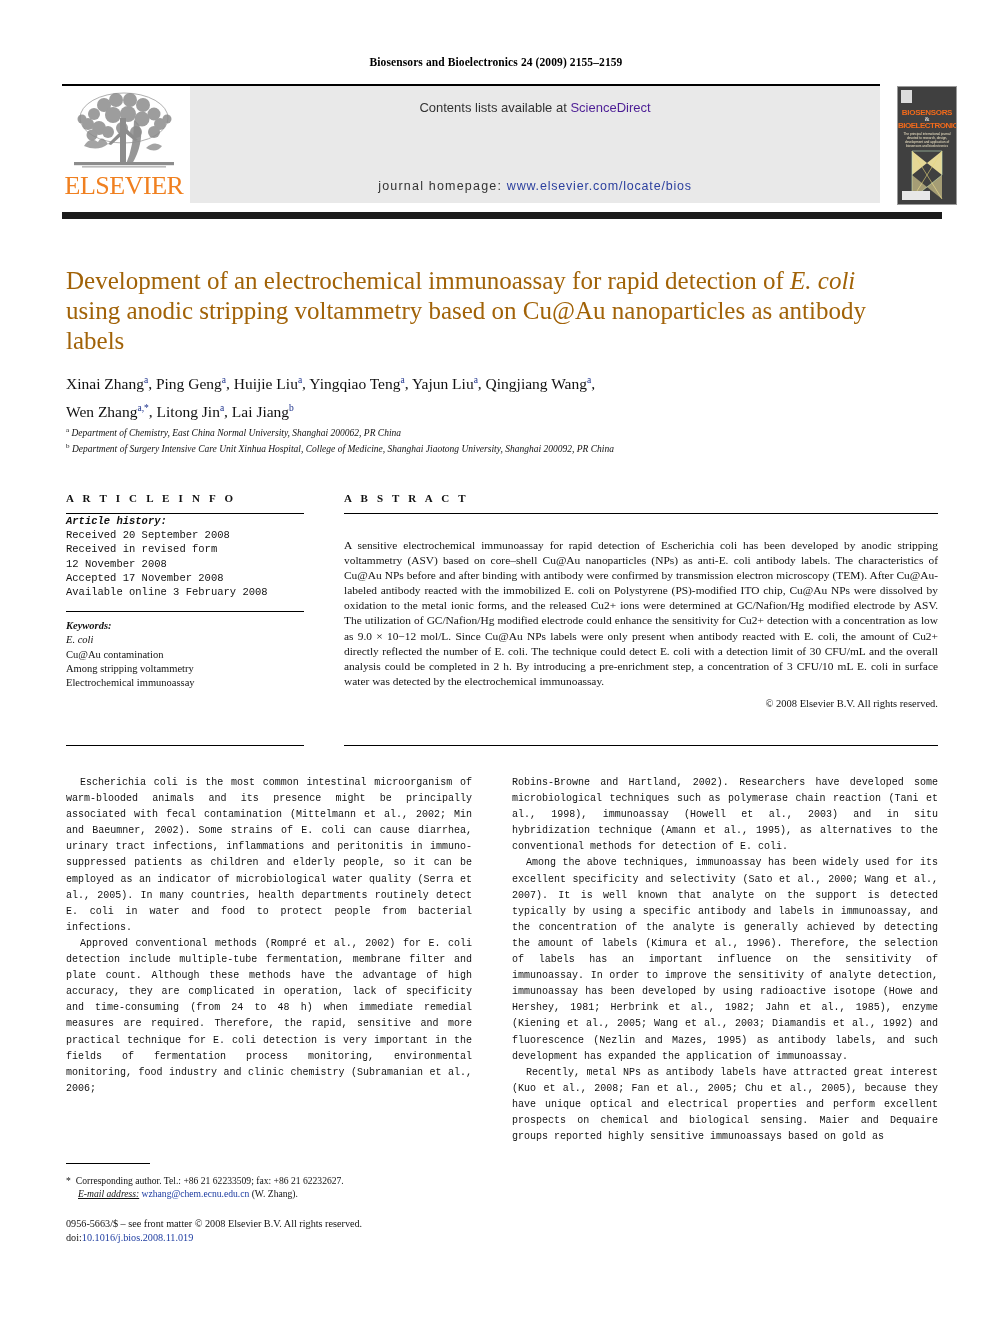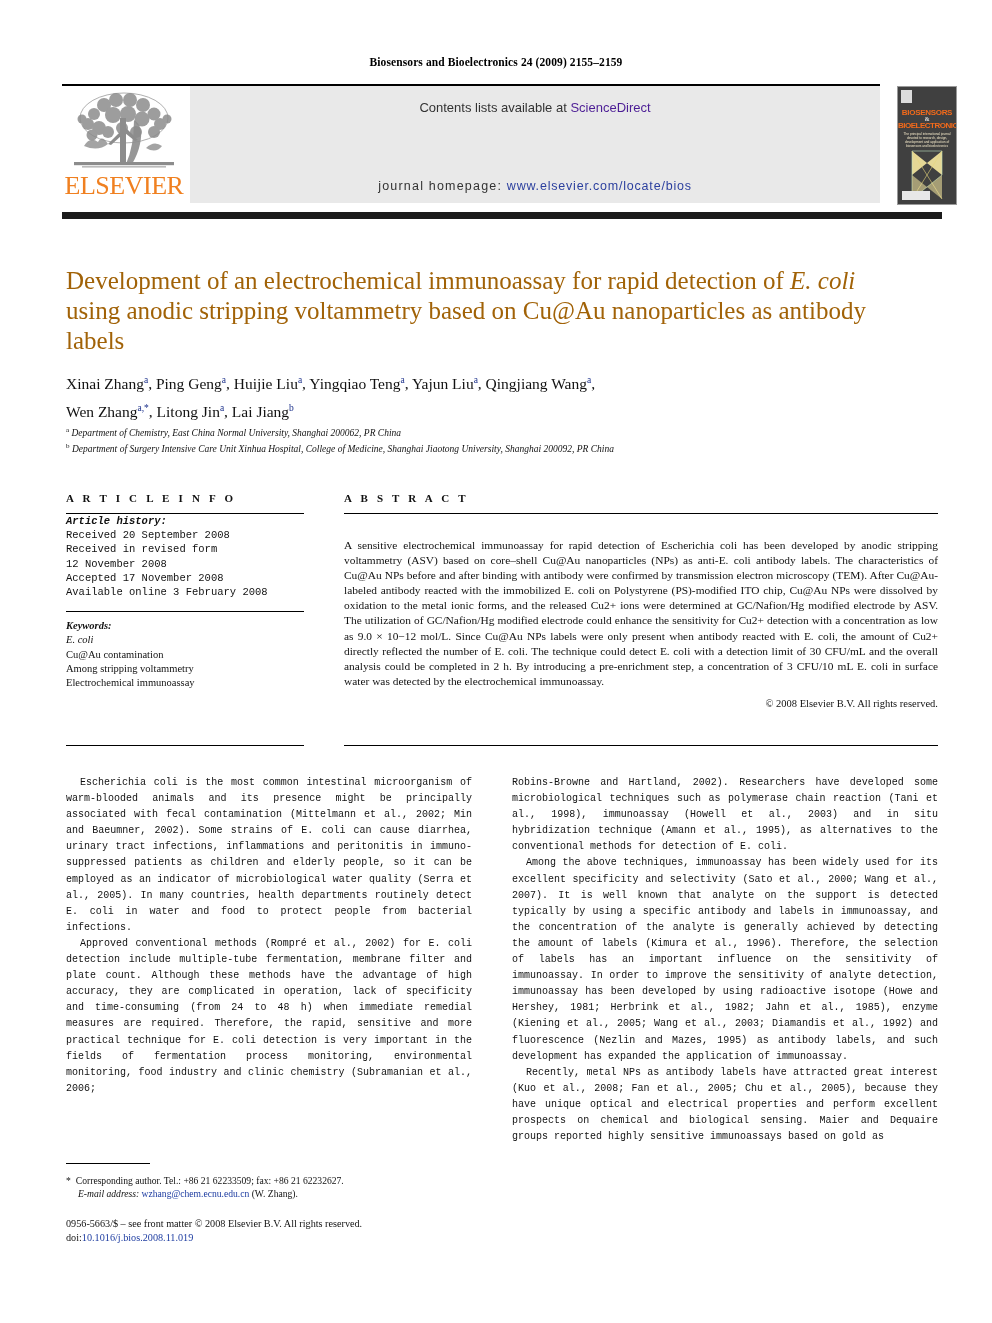--- a/index.html
+++ b/index.html
@@ -317,21 +317,21 @@
   .footnote {
     position: absolute;
     left: 66px; top: 1174px;
     width: 406px;
     font-family: "Liberation Serif", serif;
     font-size: 9.6px;
     line-height: 13.4px;
     color: #111;
   }
   .footnote .star { margin-right: 5px; }
-  .footnote .em { font-style: italic; }
+  .footnote .em { font-style: italic; text-decoration: underline; }
   .footnote .mail { color: #1c3ba0; }
 
   .imprint {
     position: absolute;
     left: 66px; top: 1217px;
     width: 420px;
     font-family: "Liberation Serif", serif;
     font-size: 10.2px;
     line-height: 14px;
     color: #111;

